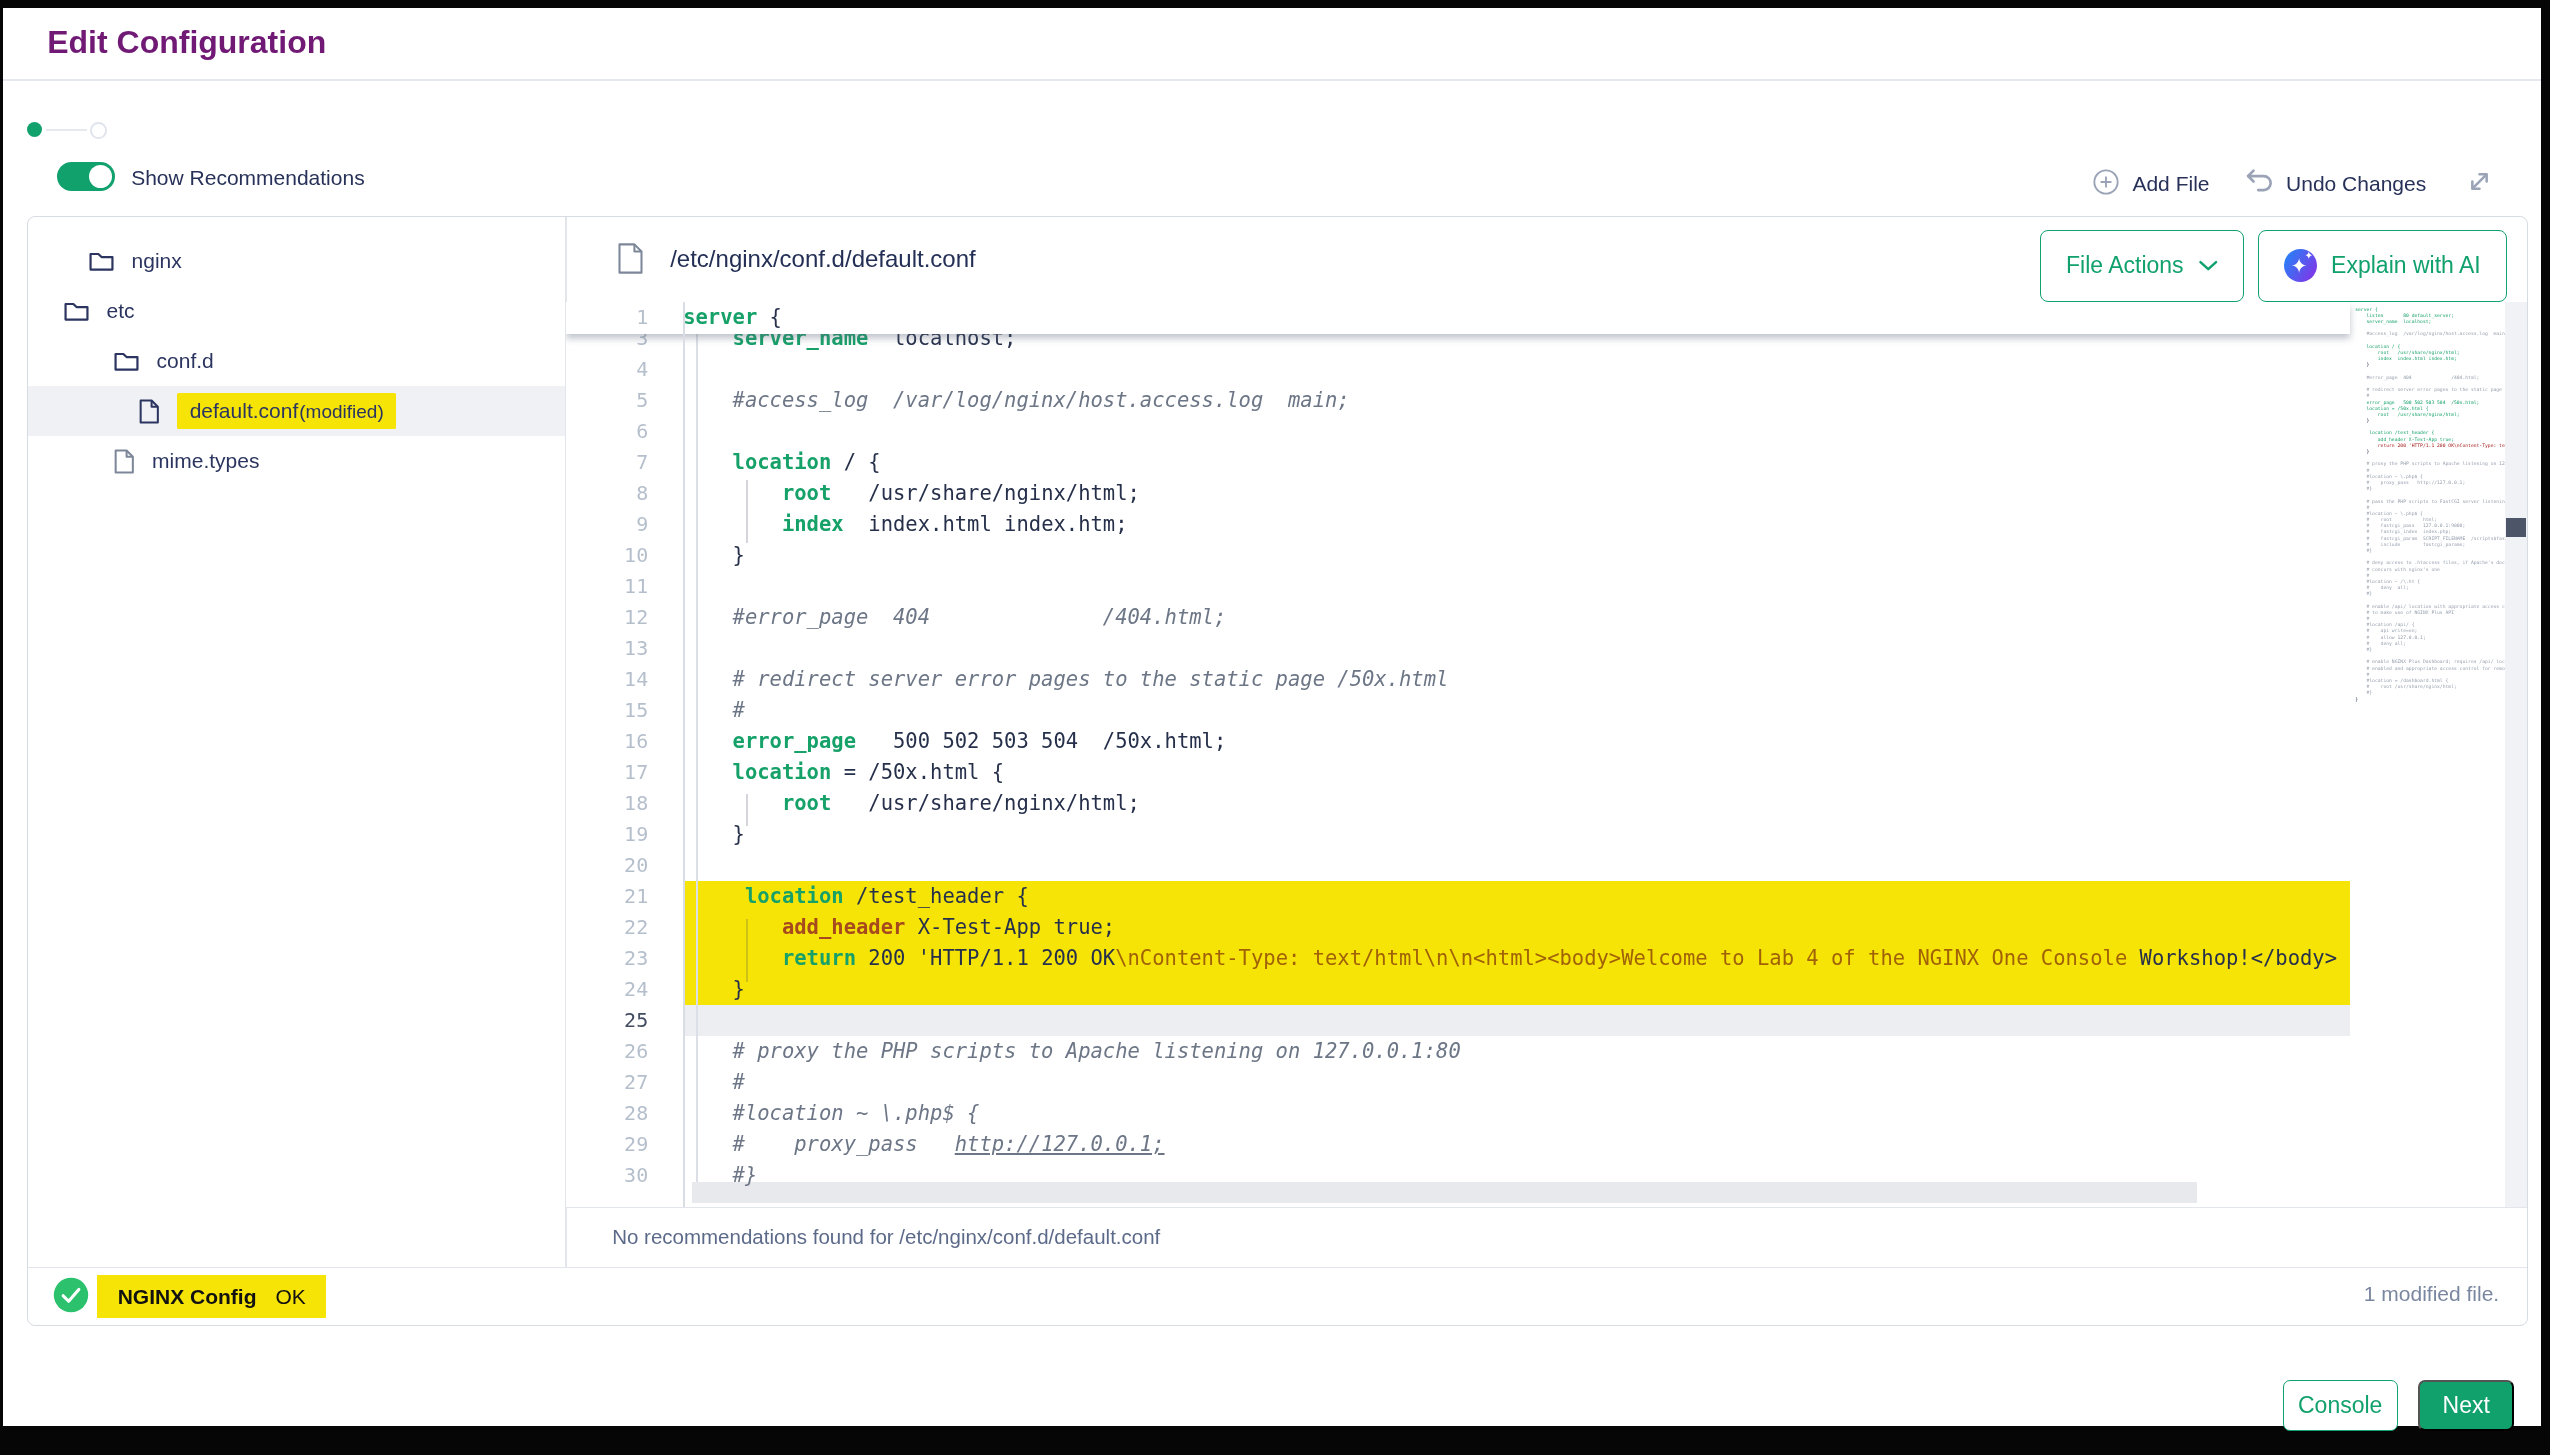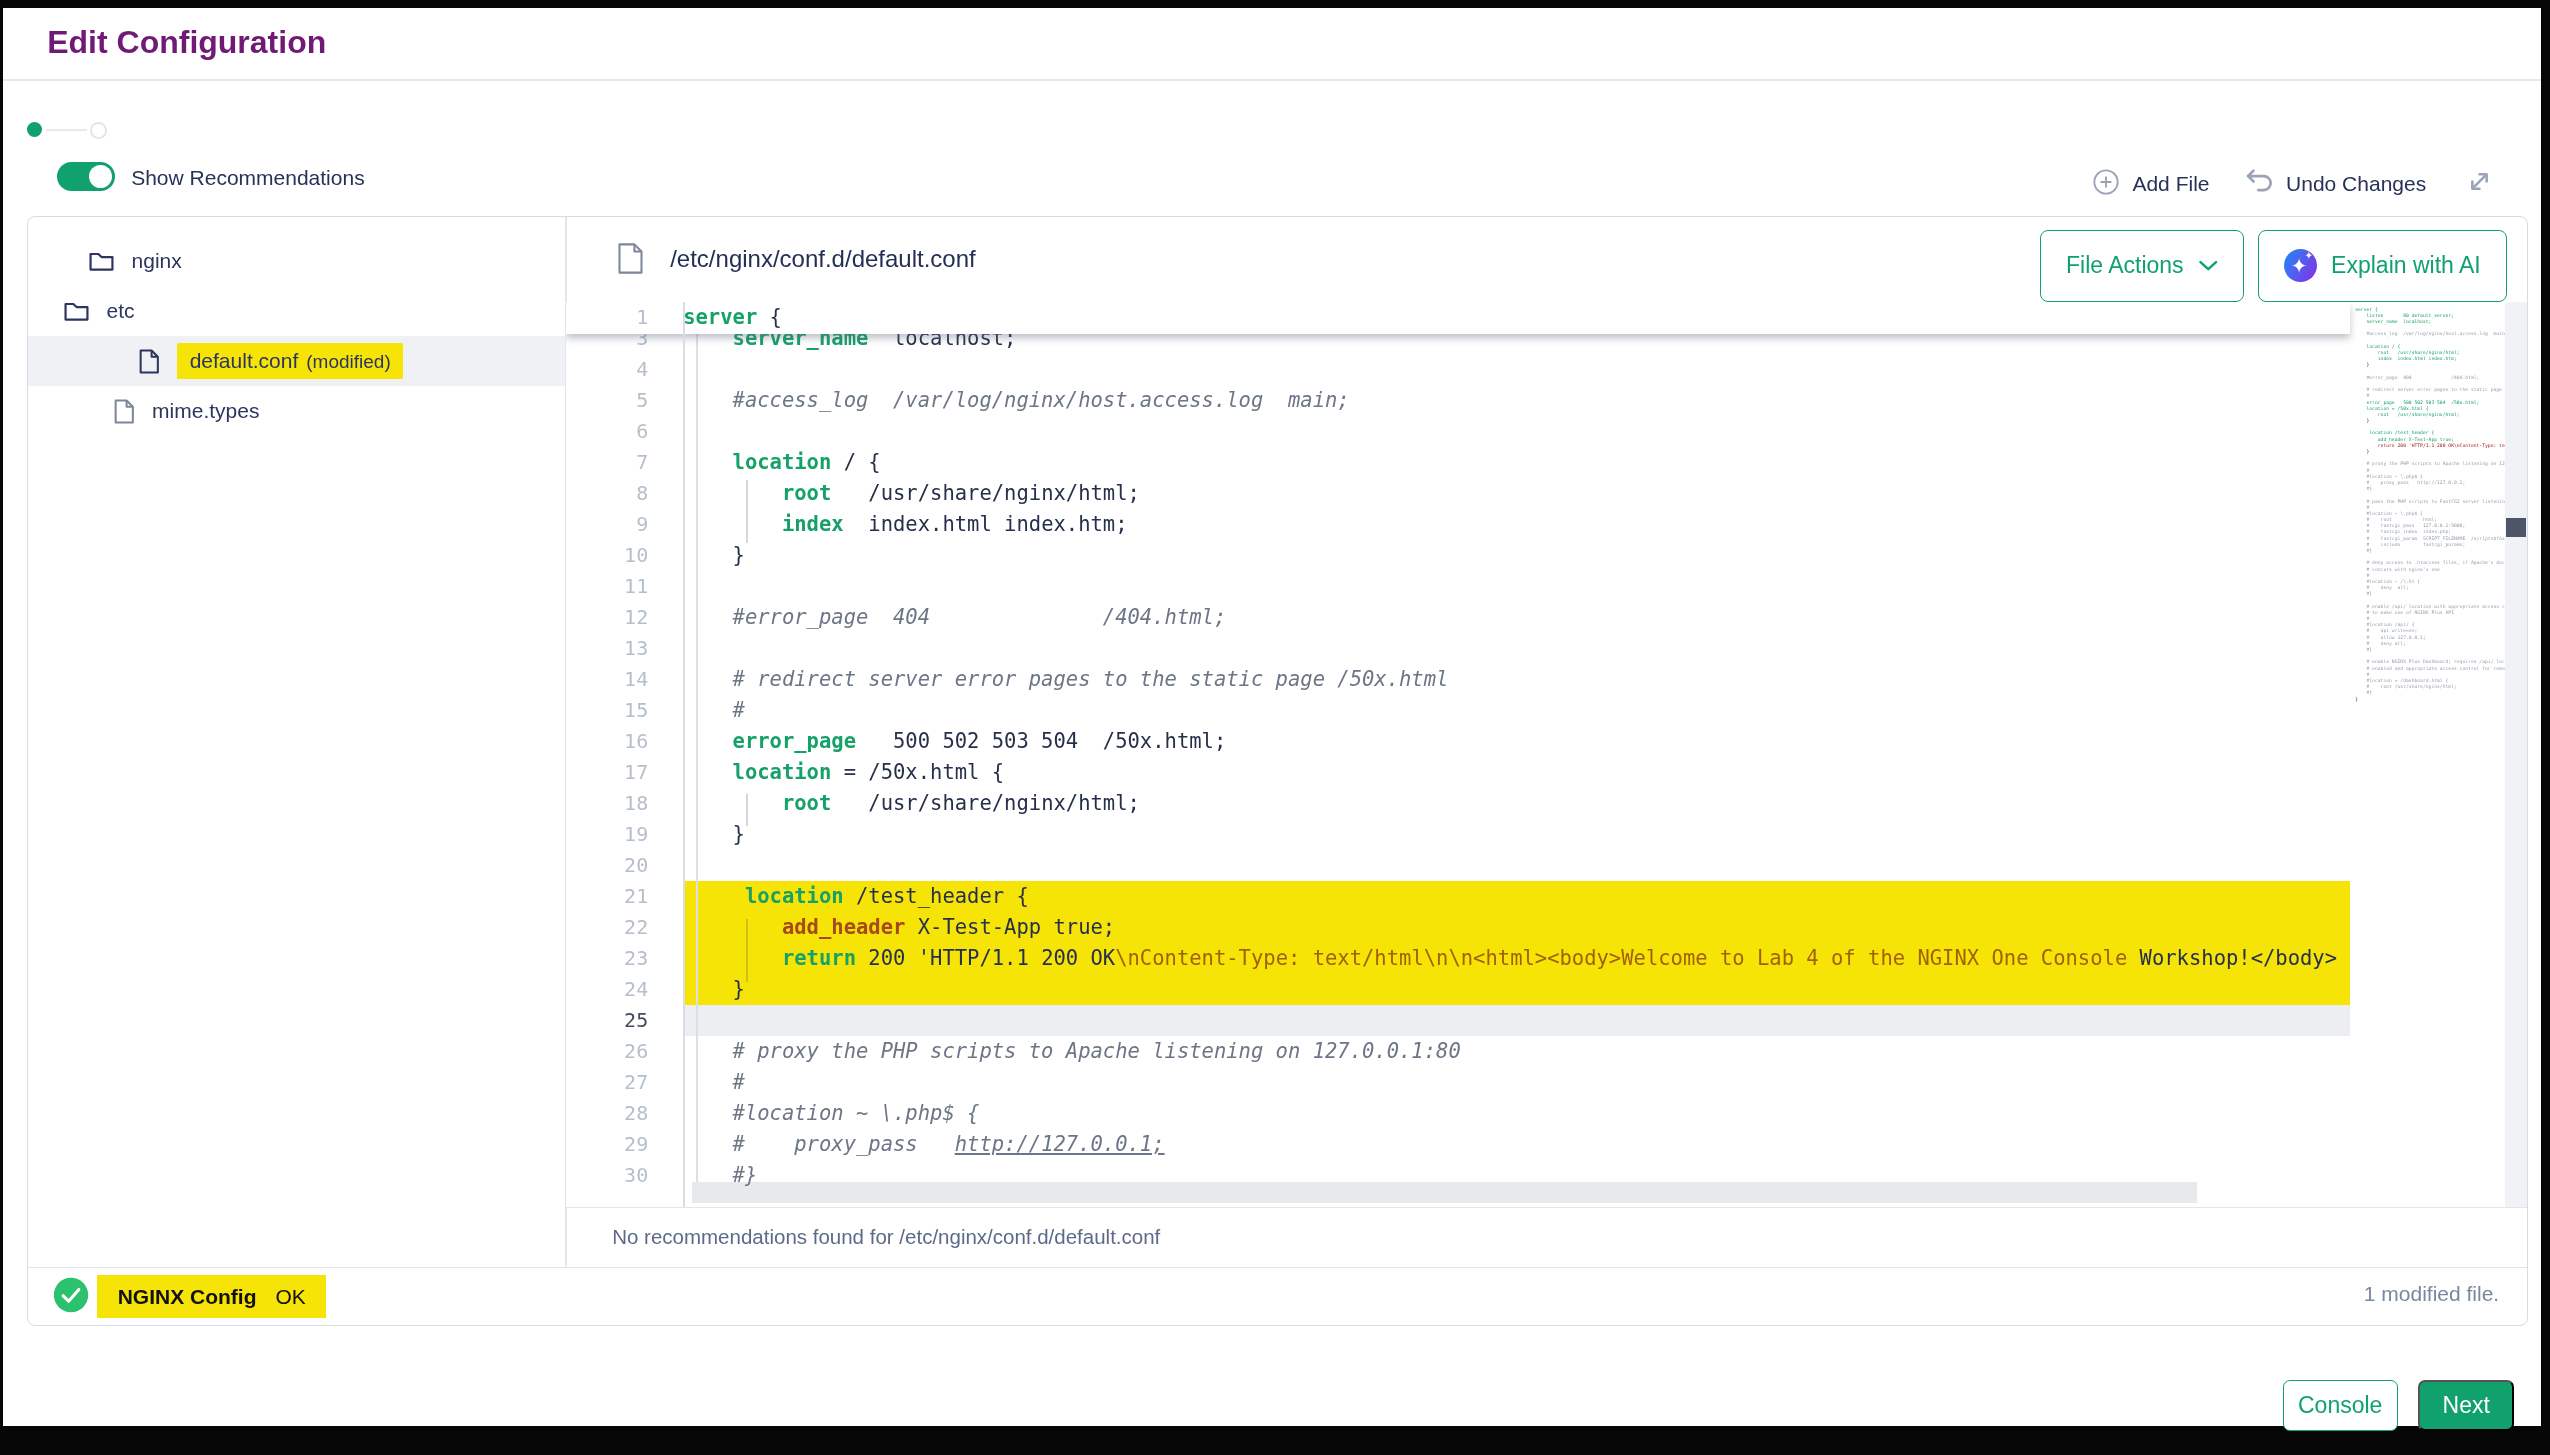--- a/index.html
+++ b/index.html
@@ -31,21 +31,21 @@
   .panel{position:absolute;left:24px;top:208px;width:2501px;height:1110px;border:1.6px solid #D7DBE2;
          border-radius:8px;box-sizing:border-box;background:#fff;}
   .vdiv{position:absolute;left:537px;top:0;width:1.6px;height:1050px;background:#E2E5EB;}
 
   
   .tree{position:absolute;left:0;top:0;width:537px;height:1050px;overflow:hidden;}
   .tree-row{position:relative;height:50px;display:flex;align-items:center;cursor:pointer;font-size:21px;color:#2B3560;}
   .tree-row:first-child{margin-top:19px;}
   .tree-row.selected{background:#EFF1F4;}
   .tree-ic{flex:0 0 auto;display:flex;margin-right:17.4px;}
-  .chip{background:var(--yellow);padding:6.3px 12.6px;border-radius:1.6px;display:flex;align-items:baseline;gap:8px;}
+  .chip{background:var(--yellow);padding:6.3px 12.6px;border-radius:1.6px;display:flex;align-items:baseline;gap:1px;}
   .chip .suffix{font-size:19px;}
 
   
   .fileheader{position:absolute;left:538px;top:0;right:0;height:85px;border-bottom:1.6px solid #E2E5EB;}
   .fpath-ic{position:absolute;left:51px;top:25px;}
   .fpath{position:absolute;left:104px;top:28px;font-size:24px;color:#232F55;}
   .fh-btns{position:absolute;right:20.5px;top:12.6px;display:flex;gap:14px;}
   .btn-outline{display:flex;align-items:center;gap:14px;height:72px;padding:0 25px;border:1.6px solid var(--green);
                border-radius:8px;color:var(--green);font-size:23px;background:#fff;cursor:pointer;box-sizing:border-box;}
   .ai-badge{width:33px;height:33px;border-radius:50%;background:linear-gradient(120deg,#2E7BF6 15%,#7A3BE8 85%);
@@ -163,20 +163,28 @@
             </span>
             <span>nginx</span>
           </div>
           <div class="tree-row" style="padding-left: 36px;">
             <span class="tree-ic">
               <svg width="25" height="22" viewBox="0 0 32 28" fill="none" stroke="#2B3560" stroke-width="2.8" stroke-linejoin="round">
                 <path d="M2 5h10l4 4h14v16H2z"></path>
               </svg>
             </span>
             <span>etc</span>
+          </div>
+          <div class="tree-row" style="padding-left: 86px;">
+            <span class="tree-ic">
+              <svg width="25" height="22" viewBox="0 0 32 28" fill="none" stroke="#2B3560" stroke-width="2.8" stroke-linejoin="round">
+                <path d="M2 5h10l4 4h14v16H2z"></path>
+              </svg>
+            </span>
+            <span>conf.d</span>
           </div>
           <div class="tree-row selected" style="padding-left: 111px;">
             <span class="tree-ic">
               <svg width="20.5" height="25" viewBox="0 0 26 32" fill="none" stroke="#2B3560" stroke-width="2.6" stroke-linejoin="round">
                 <path d="M2 2h14l8 8v20H2z"></path>
                 <path d="M16 2v8h8"></path>
               </svg>
             </span>
             <span class="chip">
               <span>default.conf</span>

